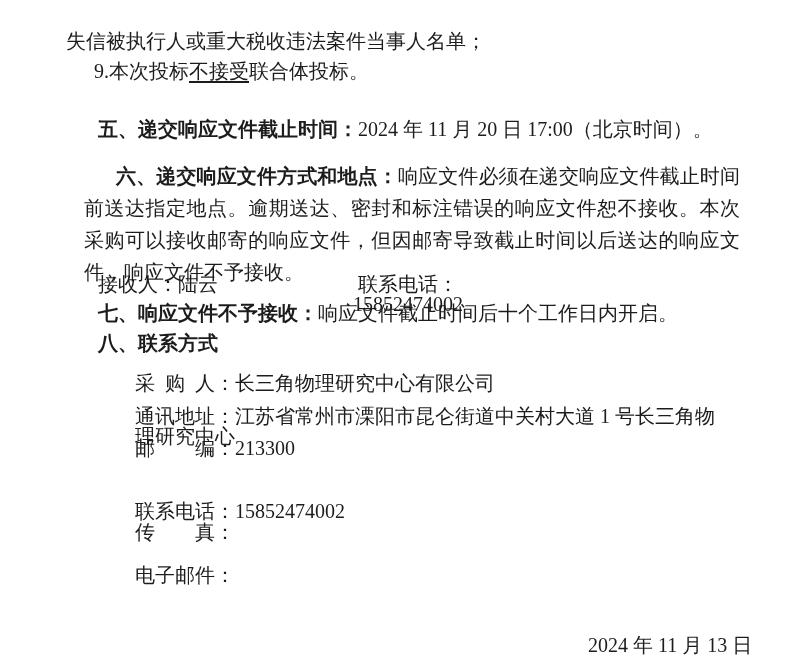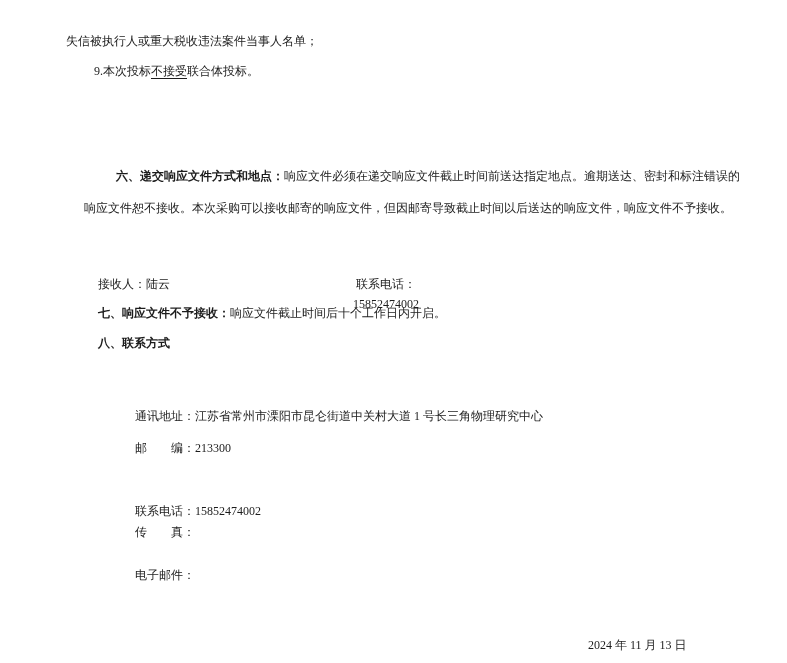--- a/index.html
+++ b/index.html
@@ -2,21 +2,21 @@
 <html><head>
 <meta charset="utf-8">
 <style>
   html, body { margin: 0; padding: 0; background: #ffffff; }
   .page {
     position: relative;
     width: 787px;
     height: 663px;
     background: #ffffff;
     font-family: "Liberation Serif", "DejaVu Serif", serif;
-    font-size: 12px;
+    font-size: 20px;
     color: #1c1c1c;
     overflow: hidden;
     text-decoration: underline;
   }
   .content {
     position: absolute;
     left: 66px;
     top: 0;
     width: 656px;
     height: 663px;
@@ -47,30 +47,32 @@
 </head>
 <body>
 
 <div class="page">
   <div class="content">
 
     <p class="line" style="left:0; top:31px;">失信被执行人或重大税收违法案件当事人名单；</p>
 
     <p class="line" style="left:28px; top:61px;"><span>9.本次投标</span><span class="u">不接受</span><span>联合体投标。</span></p>
 
+    <p class="line" style="left:32px; top:119px;"><span class="heading">五、递交响应文件截止时间：</span><span>2024 年 11 月 20 日 17:00（北京时间）。</span></p>
 
     <p class="para"><span class="heading">六、递交响应文件方式和地点：</span><span>响应文件必须在递交响应文件截止时间前送达指定地点。逾期送达、密封和标注错误的响应文件恕不接收。本次采购可以接收邮寄的响应文件，但因邮寄导致截止时间以后送达的响应文件，响应文件不予接收。</span></p>
 
 
     <p class="line" style="left:32px; top:274px;text-align:center;"><span>接收人：陆云</span><span class="phone">联系电话：15852474002</span></p>
 
     <p class="line" style="left:32px; top:303px;"><span class="heading">七、响应文件不予接收：</span><span>响应文件截止时间后十个工作日内开启。</span></p>
 
     <p class="line heading" style="left:32px; top:333px;">八、联系方式</p>
 
+    <p class="crow" style="top:373px;"><span>采 购 人：</span><span>长三角物理研究中心有限公司</span></p>
 
     <p class="crow" style="top:406px;"><span>通讯地址：</span><span>江苏省常州市溧阳市昆仑街道中关村大道 1 号长三角物理研究中心</span></p>
 
     <p class="crow" style="top:438px;"><span>邮　　编：</span><span>213300</span></p>
 
 
     <p class="crow" style="top:501px;"><span>联系电话：</span><span>15852474002</span></p>
 
     <p class="crow" style="top:522px;"><span>传　　真：</span><span></span></p>
 

